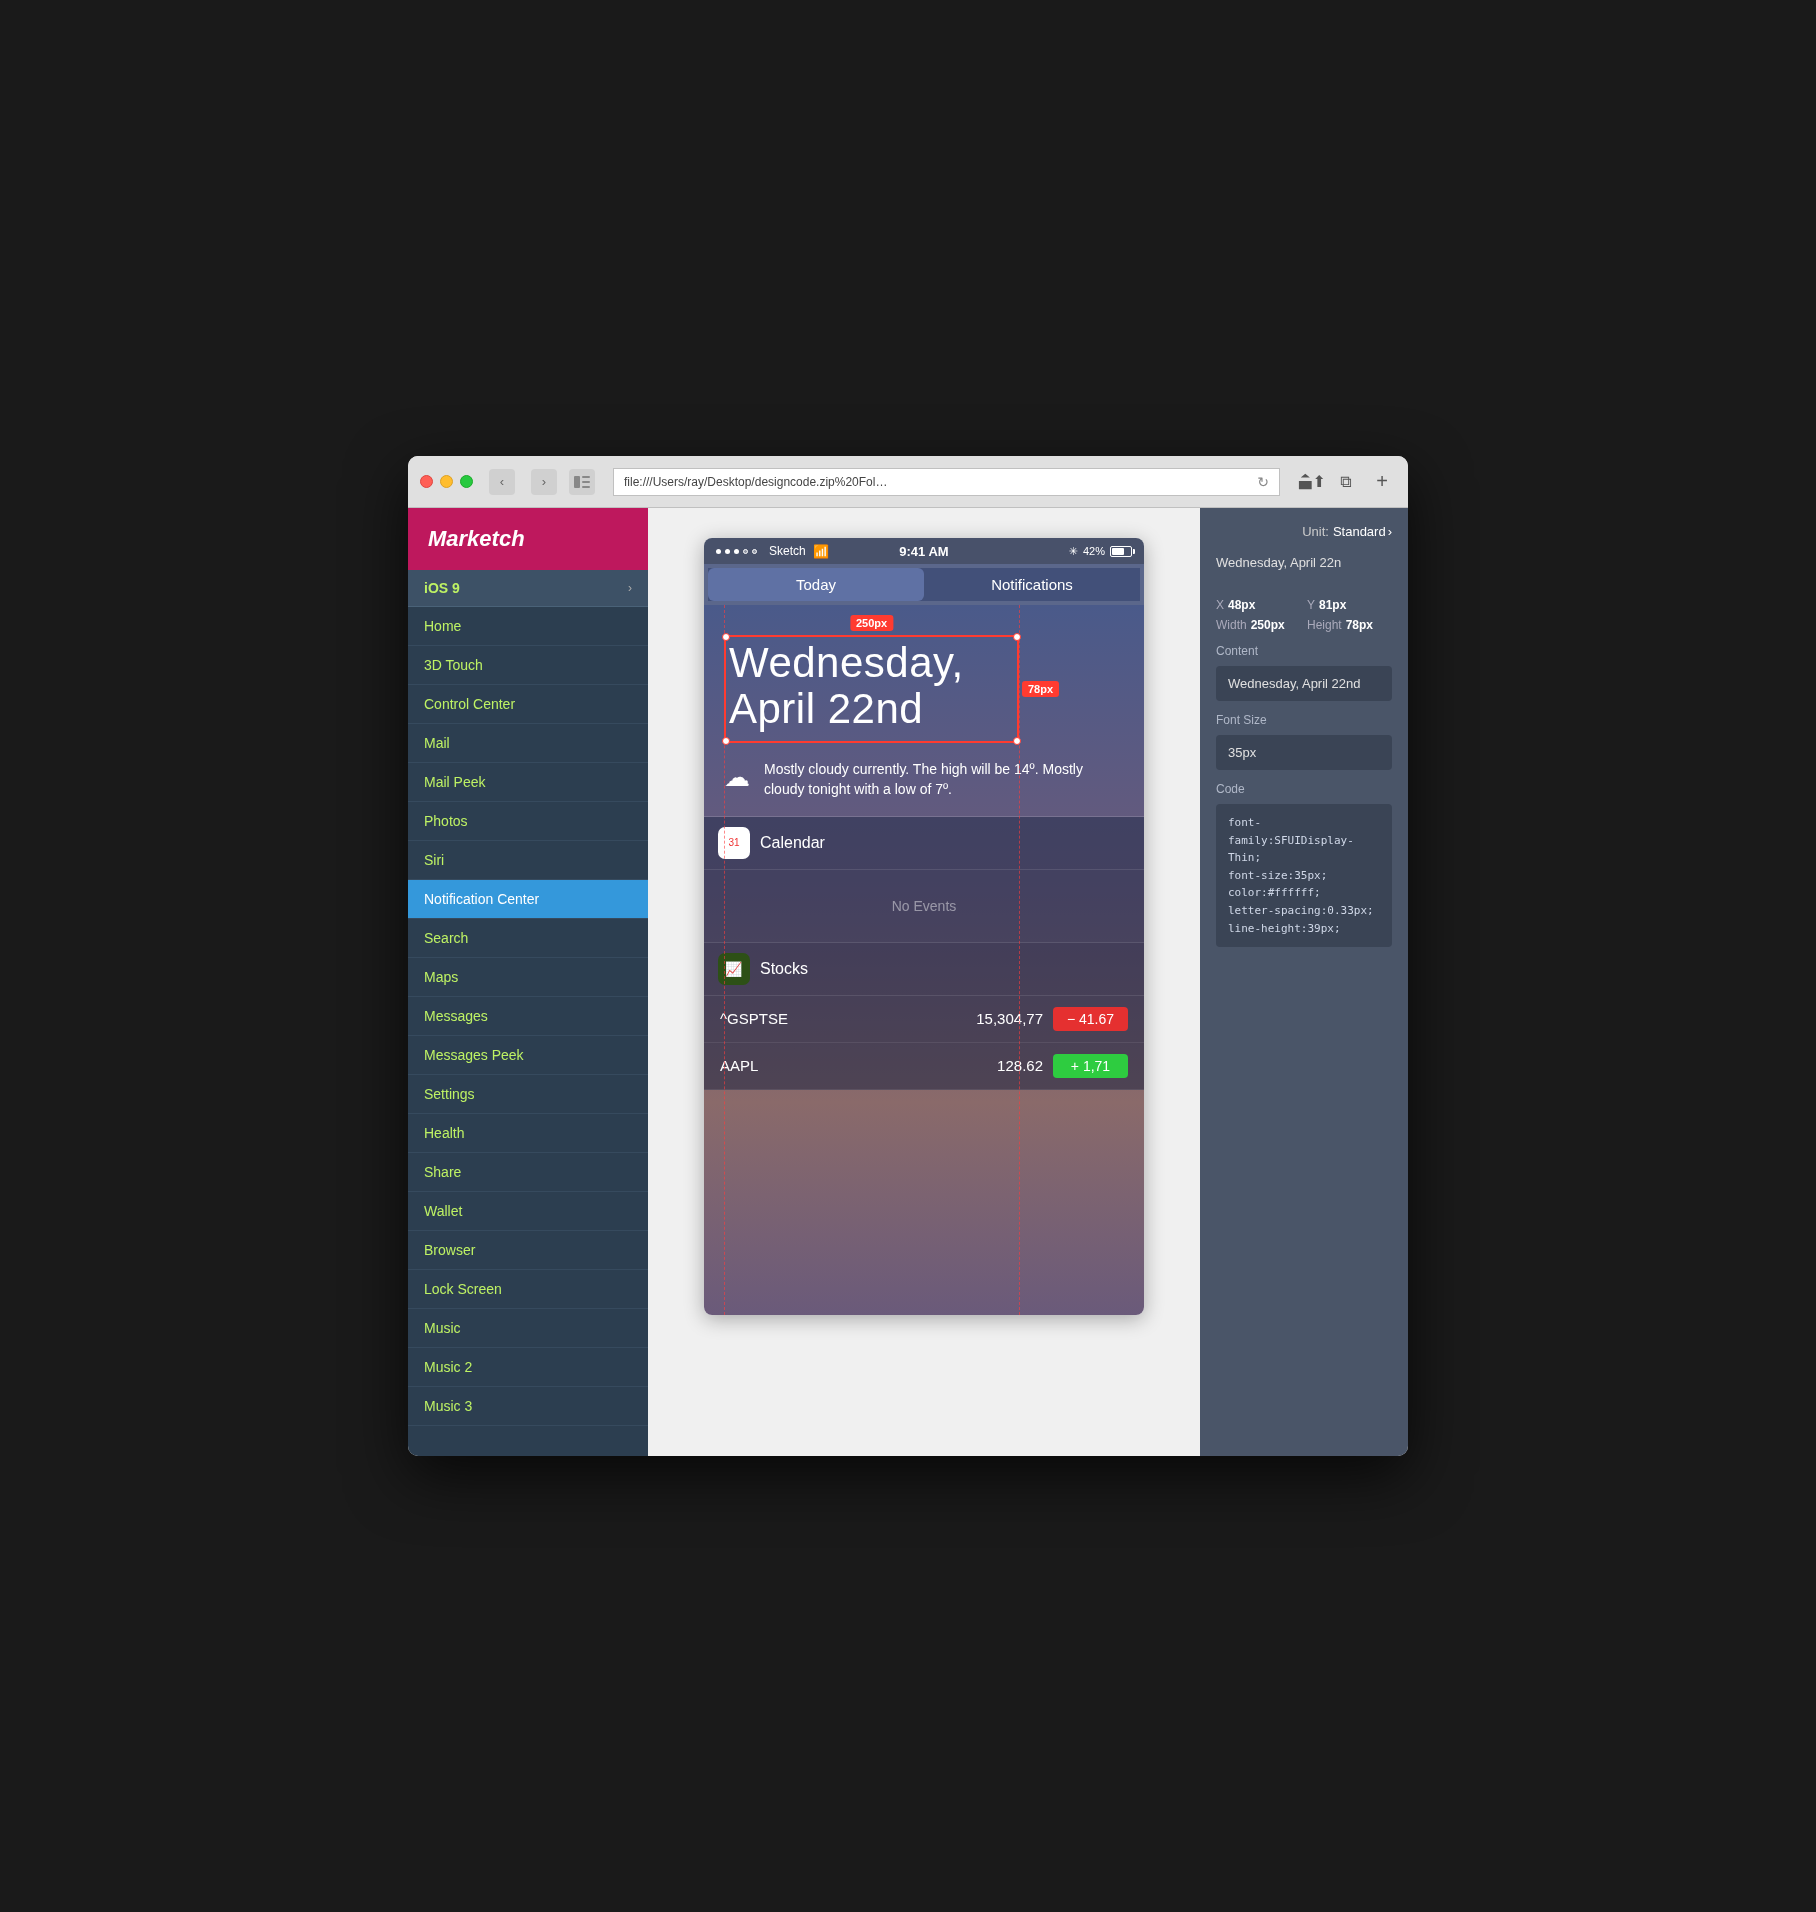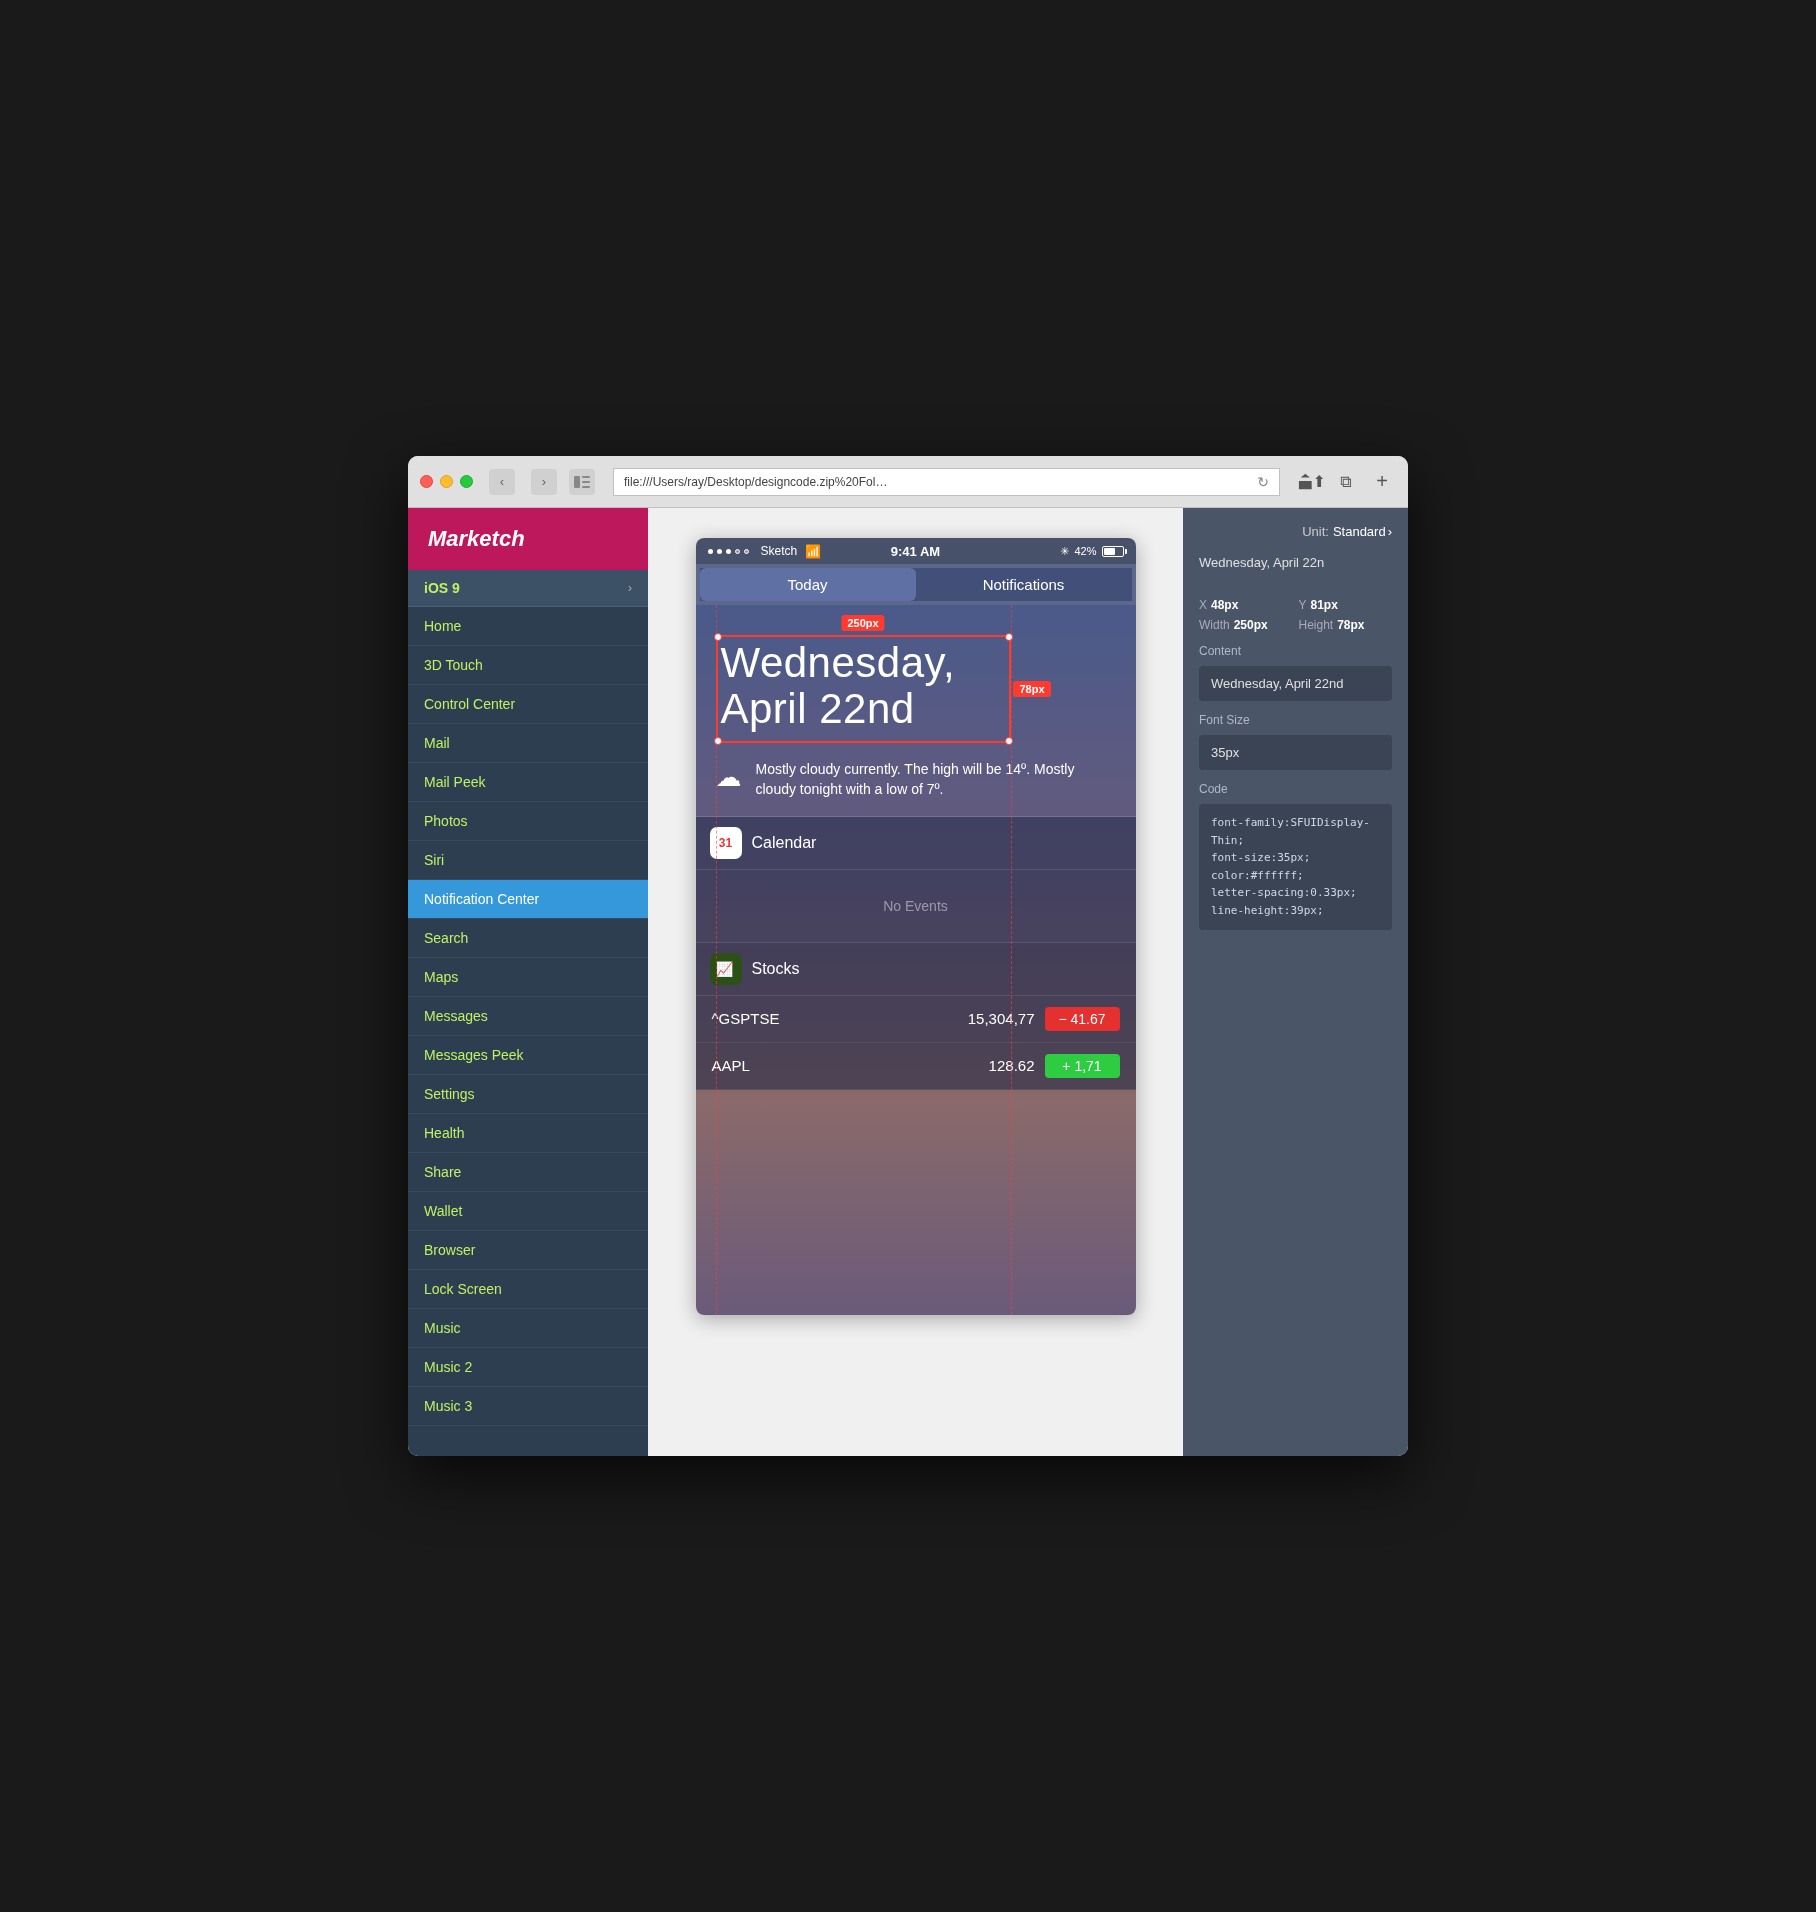--- a/index.html
+++ b/index.html
@@ -416,21 +416,21 @@
       font-size: 14px;
       font-weight: 500;
       color: white;
       min-width: 75px;
       text-align: center;
     }
     .stock-change.negative { background: #e53030; }
     .stock-change.positive { background: #2ecc40; }
     
     .right-panel {
-      width: 225px;
+      width: 208px;
       background: #4a5568;
       flex-shrink: 0;
       padding: 16px;
       overflow-y: auto;
     }
     .rp-date {
       color: #e0e0e0;
       font-size: 13px;
       font-weight: 500;
       margin-bottom: 28px;
@@ -666,21 +666,21 @@
             </div>
 
             <div class="weather-section">
               <div class="weather-icon">☁</div>
               <div class="weather-text">Mostly cloudy currently. The high will be 14º. Mostly cloudy tonight with a low of 7º.</div>
             </div>
 
             <div class="calendar-section">
               <div class="section-header">
                 <div class="section-icon calendar-icon-bg" style="display:flex;align-items:center;justify-content:center;flex-direction:column;">
-                  <span style="font-size:12px;font-weight:bold;color:#e33;">31</span>
+                  <span style="font-size:10px;font-weight:normal;color:#e33;">31</span>
                 </div>
                 <span class="section-title">Calendar</span>
               </div>
               <div class="no-events">No Events</div>
             </div>
 
             <div class="stocks-section">
               <div class="section-header">
                 <div class="section-icon stocks-icon-bg" style="display:flex;align-items:center;justify-content:center;">
                   <span style="font-size:14px;color:white;">📈</span>

